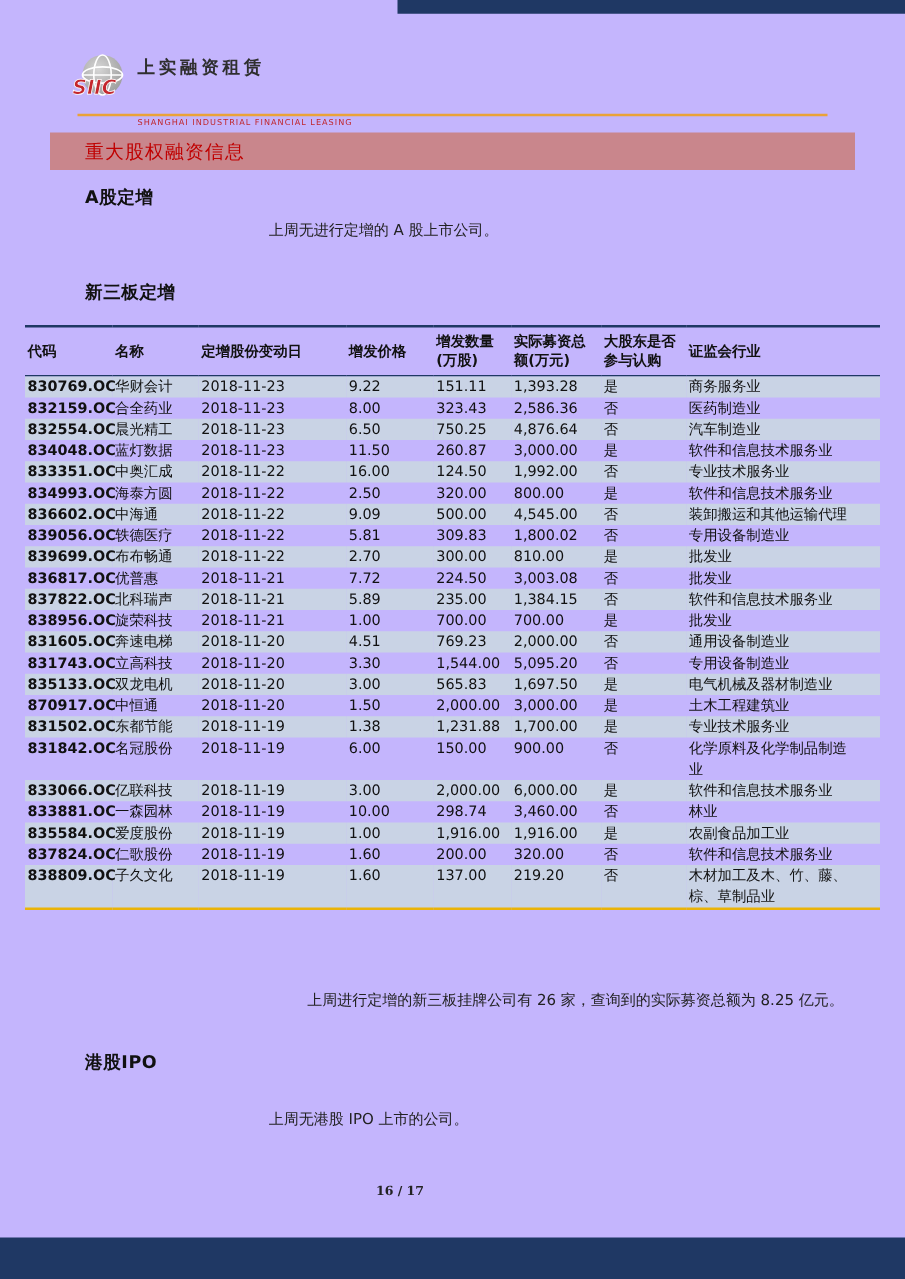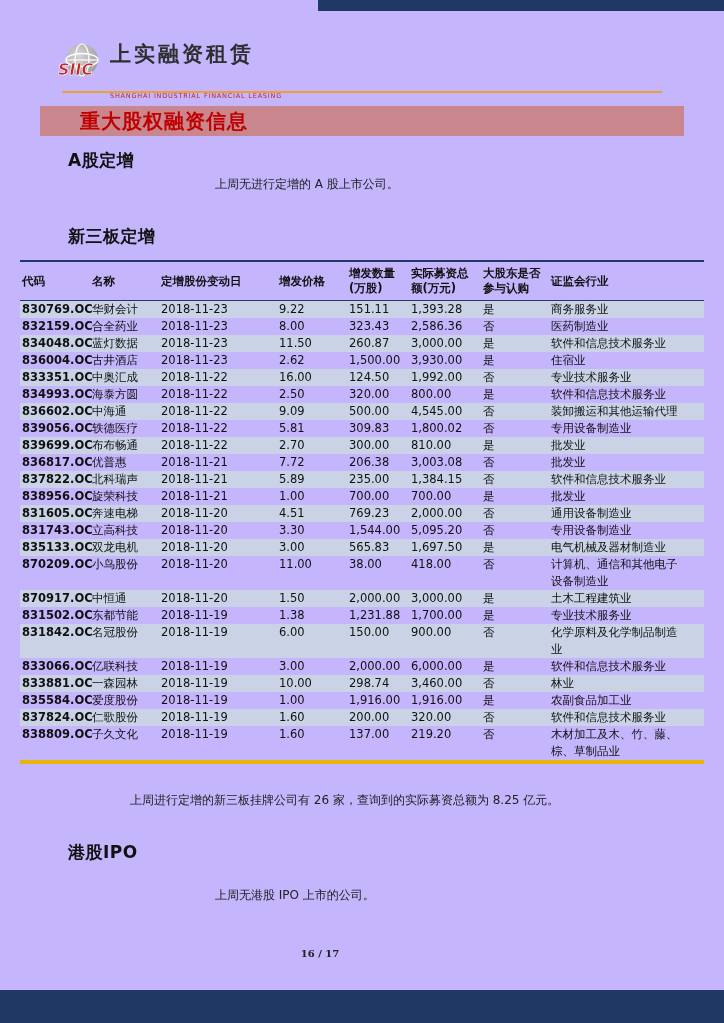--- a/index.html
+++ b/index.html
@@ -3,47 +3,47 @@
 <meta charset="utf-8">
 <style>
   html,body { margin:0; padding:0; background:#e8e8e8; font-family:"DejaVu Sans","Liberation Sans",sans-serif; }
   .page { position:relative; width:724px; height:1023px; background:#c4b5fd; overflow:hidden; color:#1a1a1a; }
 
   .topbar    { position:absolute; top:0; right:0; width:406px; height:11px; background:#1f3864; }
   .bottombar { position:absolute; bottom:0; left:0; width:724px; height:33px; background:#1f3864; }
 
   .logo { position:absolute; left:58px; top:42px; display:flex; align-items:flex-start; }
   .logo-txt { margin-left:6px; }
-  .logo-cn { font-size:21px; font-weight:bold; color:#2f2f2f; letter-spacing:3px; border-bottom:6px solid #c4b5fd; padding-bottom:18px; line-height:24px; }
+  .logo-cn { font-size:14px; font-weight:bold; color:#2f2f2f; letter-spacing:3px; border-bottom:8px solid #c4b5fd; padding-bottom:18px; line-height:24px; }
   .logo-en { font-size:6.5px; color:#c0272d; letter-spacing:0.8px; margin-top:2px; white-space:nowrap; }
 
   .gold-line { position:absolute; left:62px; top:91px; width:600px; height:2px; background:#eaa238; }
 
   .banner { position:absolute; left:40px; top:106px; width:644px; height:30px; background:#c9868c; }
-  .banner-title { color:#c00000; font-weight:bold; font-size:20px; line-height:30px; padding-left:40px; letter-spacing:1px; }
-
-  .sec-heading { position:absolute; left:68px; font-size:17px; font-weight:bold; color:#111; letter-spacing:0.5px; }
+  .banner-title { color:#c00000; font-weight:normal; font-size:15px; line-height:30px; padding-left:28px; letter-spacing:1px; }
+
+  .sec-heading { position:absolute; left:68px; font-size:14px; font-weight:bold; color:#111; letter-spacing:0.5px; }
   .h-a    { top:149px; }
   .h-neeq { top:225px; }
   .h-hk   { top:841px; }
 
   .note { position:absolute; left:215px; font-size:12px; color:#222; }
   .note-a  { top:176px; }
   .note-hk { top:887px; }
 
   .table-wrap { position:absolute; left:20px; top:260px; width:684px; }
   table { border-collapse:collapse; table-layout:fixed; width:684px;
-          border-top:2px solid #1f3864; border-bottom:4px solid #eab308; }
+          border-top:2px solid #1f3864; border-bottom:2px solid #eab308; }
   thead th { font-weight:bold; text-align:left; vertical-align:middle; font-size:11.5px;
              padding:4px 2px; line-height:15px; border-bottom:1px solid #1f3864; color:#111; }
   tbody td { font-size:11.5px; padding:0 2px; line-height:17px; vertical-align:top; color:#111; }
   tbody tr:nth-child(odd) { background:#c9d3e5; }
   tbody td.code { font-weight:bold; }
 
-  .summary { position:absolute; left:130px; top:792px; width:545px; text-align:left; font-size:12px; color:#222; }
+  .summary { position:absolute; left:130px; top:792px; width:545px; text-align:right; font-size:12px; color:#222; }
 
   .pagenum { position:absolute; left:0; top:948px; width:640px; text-align:center;
              font-size:10px; font-weight:bold; color:#222; font-family:"DejaVu Serif","Liberation Serif",serif; }
 </style>
 </head>
 <body>
 
 <div class="page">
 
   <div class="topbar"></div>
@@ -122,42 +122,42 @@
             <td>合全药业</td>
             <td>2018-11-23</td>
             <td>8.00</td>
             <td>323.43</td>
             <td>2,586.36</td>
             <td>否</td>
             <td>医药制造业</td>
             <td></td>
           </tr>
           <tr>
+            <td class="code">832554.OC</td>
+            <td>晨光精工</td>
+            <td>2018-11-23</td>
+            <td>6.50</td>
+            <td>750.25</td>
+            <td>4,876.64</td>
+            <td>否</td>
+            <td>汽车制造业</td>
+            <td></td>
+          </tr>
+          <tr>
             <td class="code">834048.OC</td>
             <td>蓝灯数据</td>
             <td>2018-11-23</td>
             <td>11.50</td>
             <td>260.87</td>
             <td>3,000.00</td>
             <td>是</td>
             <td>软件和信息技术服务业</td>
             <td></td>
           </tr>
           <tr>
-            <td class="code">836004.OC</td>
-            <td>古井酒店</td>
-            <td>2018-11-23</td>
-            <td>2.62</td>
-            <td>1,500.00</td>
-            <td>3,930.00</td>
-            <td>是</td>
-            <td>住宿业</td>
-            <td></td>
-          </tr>
-          <tr>
             <td class="code">833351.OC</td>
             <td>中奥汇成</td>
             <td>2018-11-22</td>
             <td>16.00</td>
             <td>124.50</td>
             <td>1,992.00</td>
             <td>否</td>
             <td>专业技术服务业</td>
             <td></td>
           </tr>
@@ -203,21 +203,21 @@
             <td>810.00</td>
             <td>是</td>
             <td>批发业</td>
             <td></td>
           </tr>
           <tr>
             <td class="code">836817.OC</td>
             <td>优普惠</td>
             <td>2018-11-21</td>
             <td>7.72</td>
-            <td>206.38</td>
+            <td>224.50</td>
             <td>3,003.08</td>
             <td>否</td>
             <td>批发业</td>
             <td></td>
           </tr>
           <tr>
             <td class="code">837822.OC</td>
             <td>北科瑞声</td>
             <td>2018-11-21</td>
             <td>5.89</td>
@@ -265,31 +265,20 @@
             <td>双龙电机</td>
             <td>2018-11-20</td>
             <td>3.00</td>
             <td>565.83</td>
             <td>1,697.50</td>
             <td>是</td>
             <td>电气机械及器材制造业</td>
             <td></td>
           </tr>
           <tr>
-            <td class="code">870209.OC</td>
-            <td>小鸟股份</td>
-            <td>2018-11-20</td>
-            <td>11.00</td>
-            <td>38.00</td>
-            <td>418.00</td>
-            <td>否</td>
-            <td>计算机、通信和其他电子设备制造业</td>
-            <td></td>
-          </tr>
-          <tr>
             <td class="code">870917.OC</td>
             <td>中恒通</td>
             <td>2018-11-20</td>
             <td>1.50</td>
             <td>2,000.00</td>
             <td>3,000.00</td>
             <td>是</td>
             <td>土木工程建筑业</td>
             <td></td>
           </tr>

